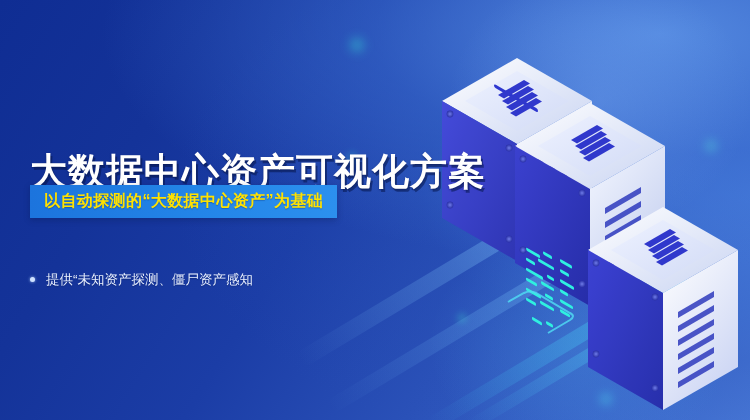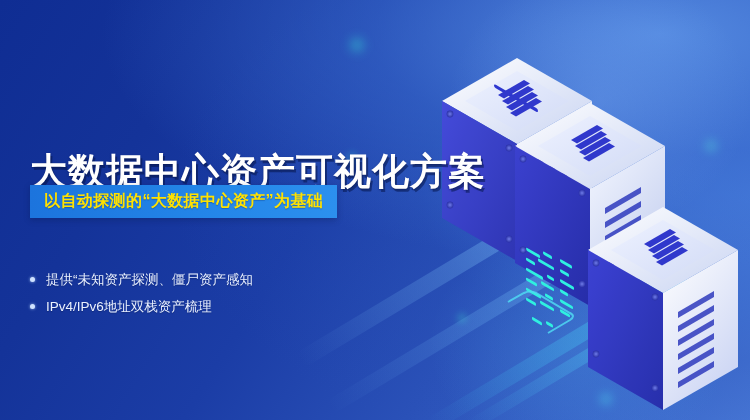--- a/index.html
+++ b/index.html
@@ -248,21 +248,17 @@
 
     <div class="subtitle-bar">
       <span class="txt">以自动探测的“大数据中心资产”为基础</span>
     </div>
 
     <div class="bullets" id="bullets">
         <div class="bullet-row">
           <span class="bullet-dot"></span>
           <span class="bullet-txt">提供“未知资产探测、僵尸资产感知</span>
         </div>
-        <div class="bullet-row">
-          <span class="bullet-dot"></span>
-          <span class="bullet-txt">IPv4/IPv6地址双栈资产梳理</span>
-        </div>
       </div>
 
   </div>
 
 </div>
 
 </body></html>

